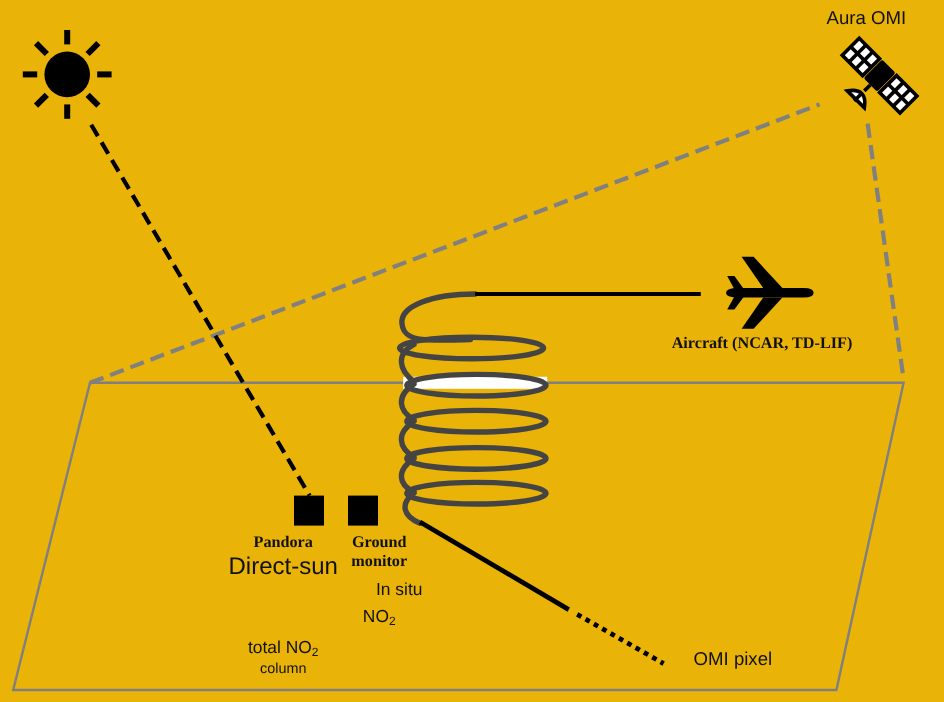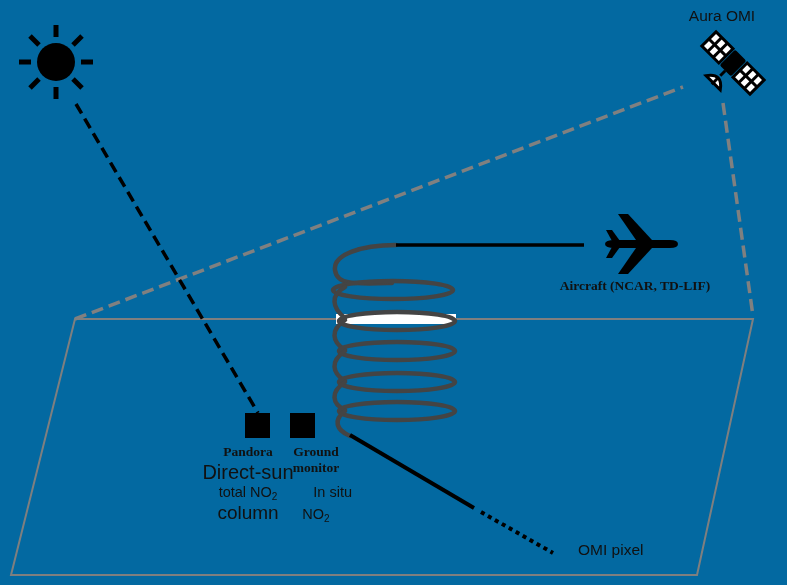--- a/index.html
+++ b/index.html
@@ -1,16 +1,16 @@
 <!DOCTYPE html>
 <html><head>
 <meta charset="utf-8">
 <style>
   html, body { margin: 0; padding: 0; background: #ffffff; }
-  #canvas { position: relative; width: 787px; height: 585px; overflow: hidden; background: #0369a1; }
+  #canvas { position: relative; width: 787px; height: 585px; overflow: hidden; background: #eab308; }
   #canvas svg { position: absolute; left: 0; top: 0; }
   .label { position: absolute; font-family: "Liberation Sans", sans-serif; color: #111; text-align: center; line-height: 1.2; white-space: nowrap; }
   .bold { font-family: Liberation Serif, serif; font-weight: bold; font-size: 13.5px; text-align: center; }
   .reg { font-size: 15.5px; }
   sub { font-size: 10px; vertical-align: -3px; line-height: 0; }
 </style>
 </head>
 <body>
 
 <div id="canvas">
@@ -92,25 +92,25 @@
 
     <rect x="290" y="413" width="25" height="25" fill="#000"></rect>
   </svg>
 
   <div class="label reg" style="left:672px; top:7px; width:100px;">Aura OMI</div>
 
   <div class="label" style="left:535px; top:278px; width:200px;">
     <div class="bold">Aircraft (NCAR, TD-LIF)</div>
   </div>
 
-  <div class="label" style="left:199px; top:444px; width:98px;">
+  <div class="label" style="left:187px; top:444px; width:98px;">
     <div class="bold">Pandora</div>
     <div class="reg" style="font-size:20px;">Direct-sun</div>
-    <div class="reg" style="font-size:14.5px;"><span>total NO</span><sub>2</sub></div>
-    <div class="reg" style="font-size:19px;">column</div>
+    <div class="reg" style="font-size:14.5px;margin-top:48px;"><span>total NO</span><sub>2</sub></div>
+    <div class="reg" style="font-size:12px;">column</div>
   </div>
 
   <div class="label" style="left:280px; top:444px; width:72px;">
     <div class="bold">Ground</div>
     <div class="bold">monitor</div>
     <div class="reg" style="font-size:14.5px; margin-top:8px;text-align:right;">In situ</div>
     <div class="reg" style="font-size:14.5px; margin-top:4px;"><span>NO</span><sub>2</sub></div>
   </div>
 
   <div class="label reg" style="left:578px; top:541px; width:90px; text-align:left;">OMI pixel</div>

